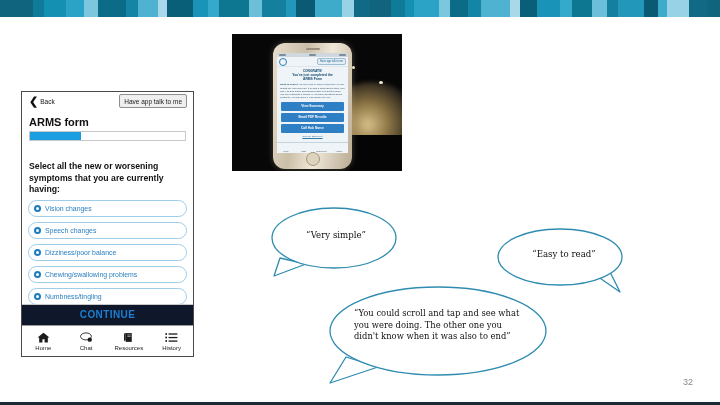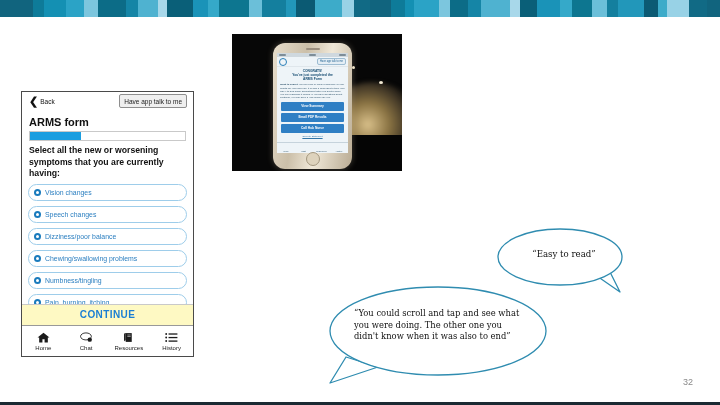--- a/index.html
+++ b/index.html
@@ -40,39 +40,39 @@
   #back .lbl{font-size:6.5px;color:#111;}
   #talkbtn{
     position:absolute;right:6px;top:2px;
     border:1px solid #8e8e8e;background:#efefef;border-radius:2px;
     font-size:6.5px;color:#222;padding:2.5px 4px;white-space:nowrap;
   }
   #formtitle{font-size:11px;font-weight:bold;color:#111;margin:1px 0 0 7px;}
   #progress-wrap{margin:3px 7px 0 7px;height:8px;border:1px solid #c9c9c9;background:#fff;}
   #progress-fill{height:100%;background:#1b9ee0;}
   #prompt{
-    margin:4px 7px 0 7px;font-size:8.7px;font-weight:bold;color:#111;line-height:1.33;
+    margin:20px 7px 0 7px;font-size:8.7px;font-weight:bold;color:#111;line-height:1.33;
   }
   #symptoms{margin:4px 6px 0 6px;flex:1;overflow:hidden;}
   .sym{
     border:1px solid #9ecdea;border-radius:9px;height:15px;margin-bottom:5px;
     display:flex;align-items:center;padding-left:5px;gap:4px;background:#fff;
   }
   .sym .rad{
     width:7px;height:7px;border-radius:50%;background:#1a7bbd;
     position:relative;flex:none;
   }
   .sym .rad::after{
     content:"";position:absolute;left:2px;top:2px;width:3px;height:3px;
     border-radius:50%;background:#fff;
   }
   .sym .txt{font-size:6.9px;color:#2b7fc0;white-space:nowrap;}
   #continue{
     text-align:center;font-size:10px;font-weight:bold;color:#1b7fd4;letter-spacing:.4px;
-    padding:4px 0 5px 0;border-top:1px solid #c9c9c9;background:#fef9c3;
+    padding:4px 0 5px 0;border-top:1px solid #c9c9c9;background:#0f172a;
   }
   #navbar{
     border-top:1px solid #999;display:flex;background:#fff;height:30px;
   }
   .navitem{flex:1;display:flex;flex-direction:column;align-items:center;justify-content:center;gap:1px;}
   .navitem .nicon{height:13px;display:flex;align-items:center;justify-content:center;color:#1b1b1b;}
   .navitem .nlbl{font-size:6px;color:#1b1b1b;}
 
   
   #photo{
@@ -315,20 +315,27 @@
           <span>Chat</span>
           <span>Resources</span>
           <span>History</span>
         </div>
       </div>
       <div class="homebtn"></div>
     </div>
   </div>
 
 
+  <div class="bubble" id="bubble-simple">
+    <svg width="150" height="78" viewBox="0 0 150 78">
+      <path d="M22 56 L16 74 L48 62 Z" fill="#ffffff" stroke="#2f8cb0" stroke-width="1.3" stroke-linejoin="round"></path>
+      <ellipse cx="76" cy="36" rx="62" ry="30" fill="#ffffff" stroke="#2f8cb0" stroke-width="1.3"></ellipse>
+    </svg>
+    <div class="outline-text otext">“Very simple”</div>
+  </div>
 
   <div class="bubble" id="bubble-easy">
     <svg width="146" height="74" viewBox="0 0 146 74">
       <path d="M104 50 L130 68 L118 44 Z" fill="#ffffff" stroke="#2f8cb0" stroke-width="1.3" stroke-linejoin="round"></path>
       <ellipse cx="70" cy="33" rx="62" ry="28" fill="#ffffff" stroke="#2f8cb0" stroke-width="1.3"></ellipse>
     </svg>
     <div class="outline-text otext">“Easy to read”</div>
   </div>
 
   <div class="bubble" id="bubble-scroll">

